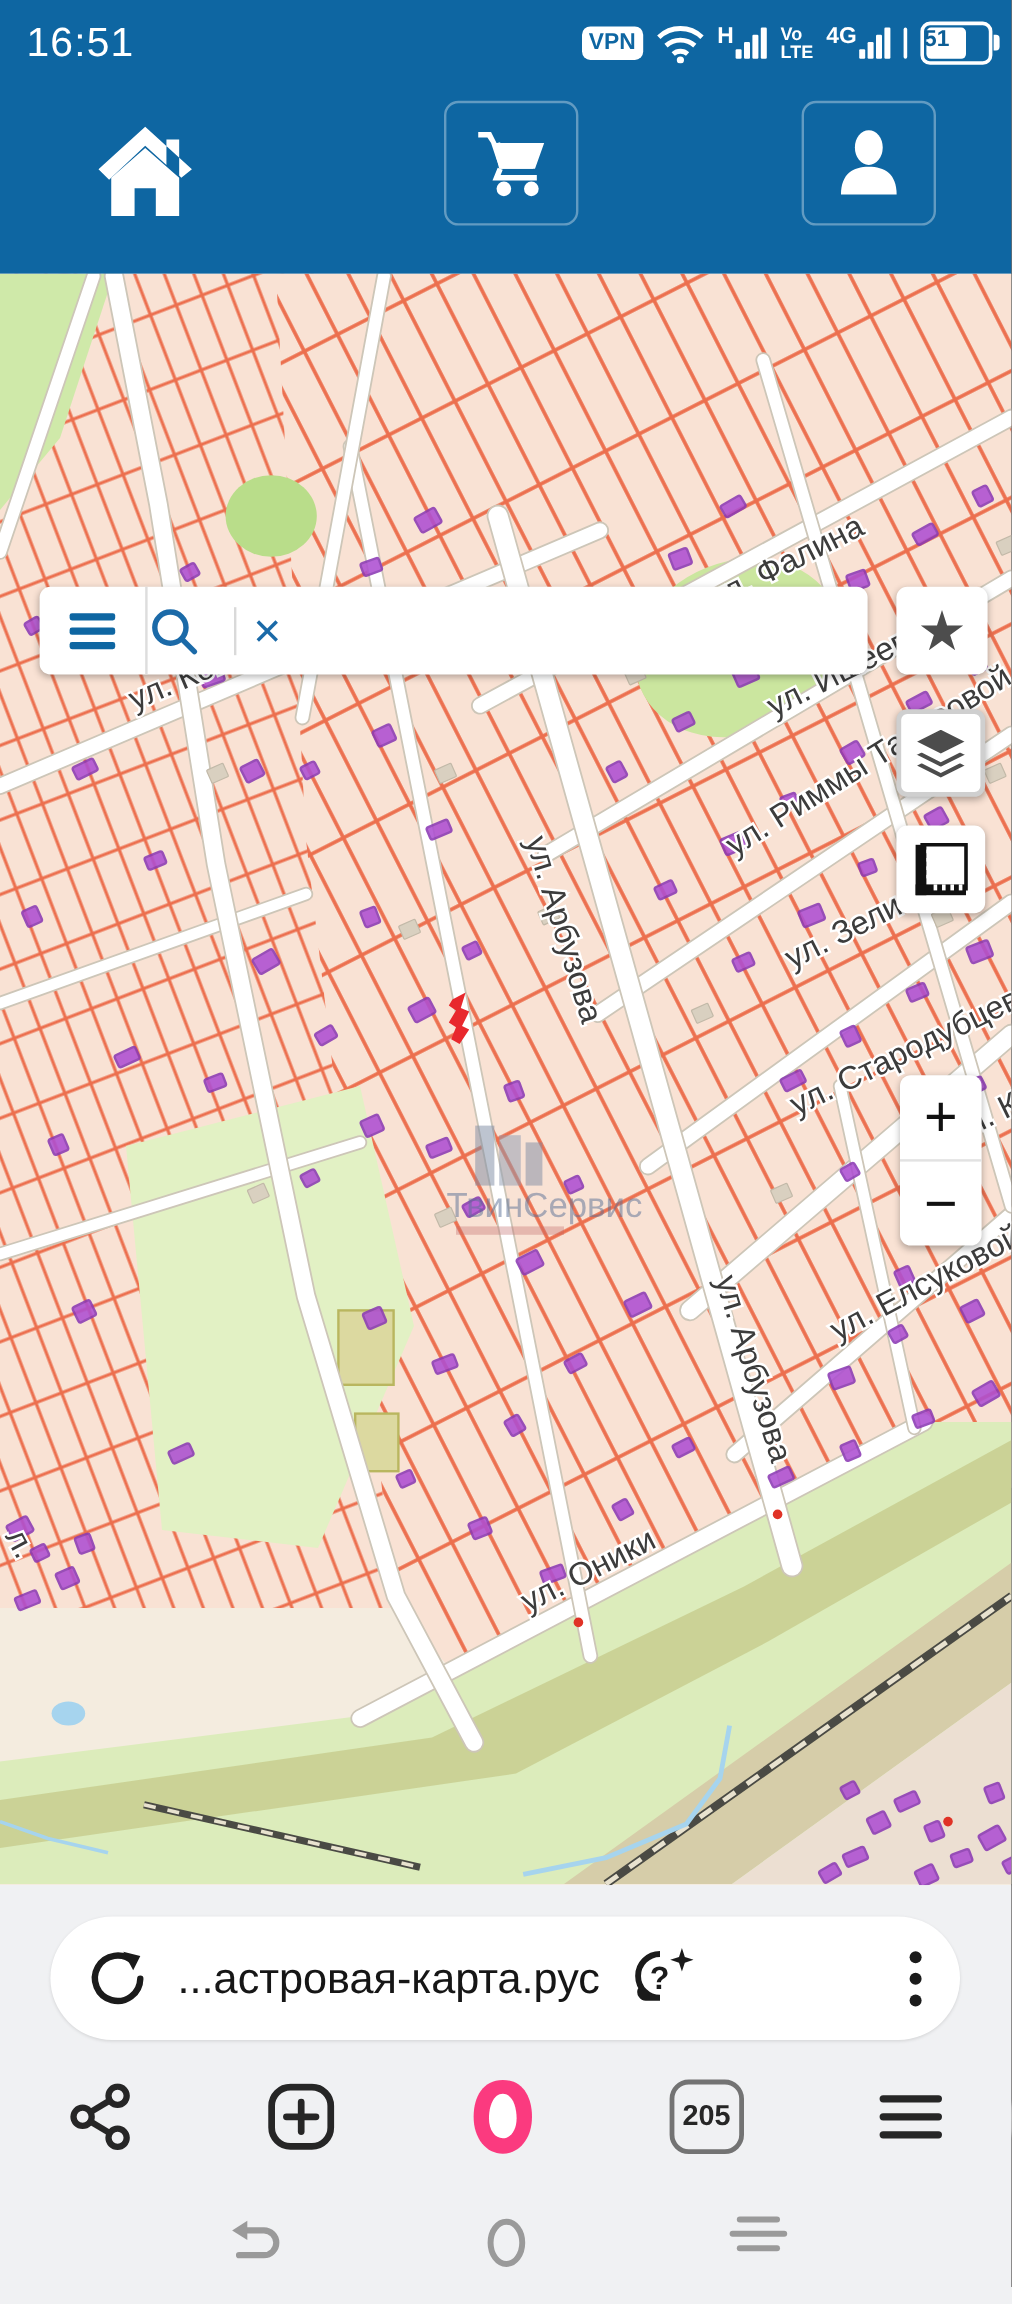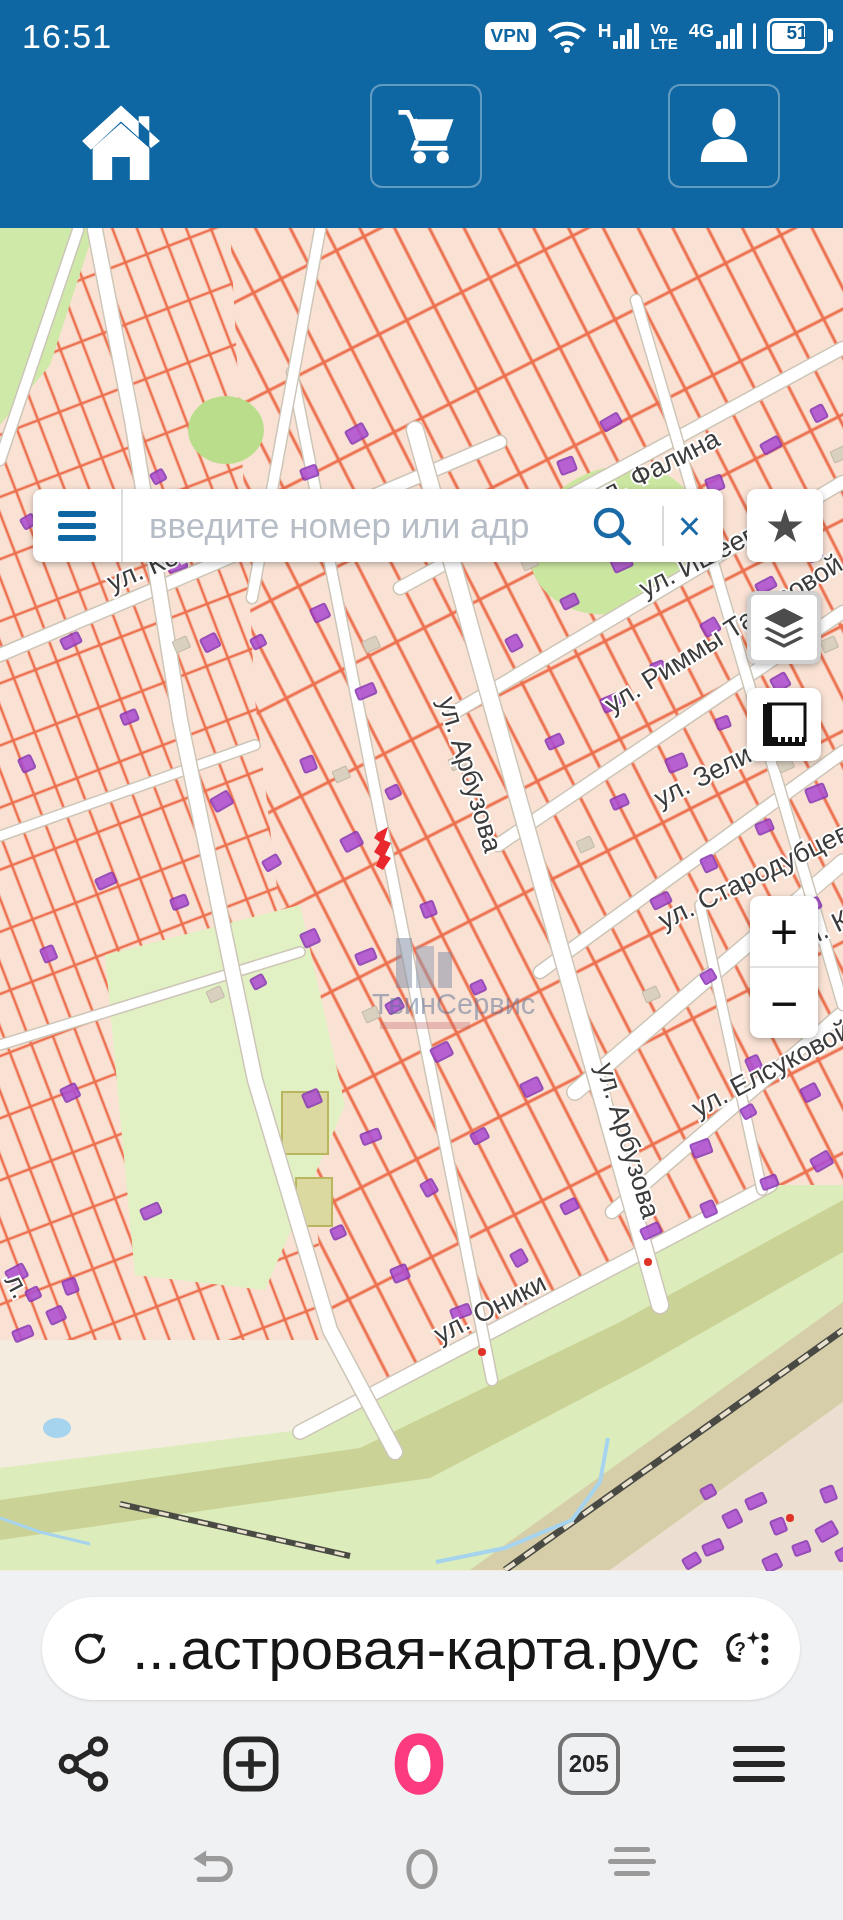--- a/index.html
+++ b/index.html
@@ -12,21 +12,21 @@
   .status-icons{margin-left:auto;margin-right:16px;display:flex;align-items:center;gap:11px;}
   .vpn-badge{background:#fff;color:#0e66a2;font-size:19px;font-weight:bold;border-radius:7px;padding:3px 6px;}
   .sig{display:flex;align-items:flex-end;gap:2px;}
   .sig i{display:block;background:#fff;width:5px;border-radius:1px;}
   .netwrap{display:flex;align-items:flex-start;gap:2px;}
   .netlabel{font-size:19px;font-weight:bold;line-height:16px;}
   .volte{font-size:15px;font-weight:bold;line-height:15px;text-align:left;}
   .sep{width:3px;height:26px;background:#fff;border-radius:2px;}
   .battery{position:relative;width:54px;height:30px;border:3px solid #fff;border-radius:8px;}
   .battery .fill{position:absolute;left:2px;top:2px;bottom:2px;width:33px;background:#fff;border-radius:4px;}
-  .battery .pct{position:absolute;left:0;top:1px;width:100%;text-align:center;font-size:19px;font-weight:bold;color:#0d5e96;}
+  .battery .pct{position:absolute;left:0;top:1px;width:100%;font-size:19px;font-weight:bold;color:#0d5e96;}
   .battery .nub{position:absolute;right:-9px;top:8px;width:5px;height:13px;background:#fff;border-radius:0 3px 3px 0;}
   .nav-row{position:absolute;left:0;top:78px;width:843px;height:140px;}
   .hdr-btn{position:absolute;width:108px;height:100px;border:2px solid rgba(255,255,255,.35);border-radius:12px;
            display:flex;align-items:center;justify-content:center;}
   .hdr-home{position:absolute;left:66px;top:8px;width:110px;height:110px;display:flex;align-items:center;justify-content:center;border:none;}
   
   .map-wrap{position:absolute;left:0;top:228px;width:843px;height:1343px;z-index:10;}
   .street-label{font-size:27px;fill:#3c3c3c;stroke:#ffffff;stroke-width:4px;paint-order:stroke;font-family:"Liberation Sans",sans-serif;}
   
   .ctl{position:absolute;background:#fff;border-radius:9px;box-shadow:0 2px 6px rgba(0,0,0,.3);z-index:40;}
@@ -53,21 +53,21 @@
                font-size:29px;color:#1c1c1c;white-space:nowrap;}
   .attribution .terms{text-decoration:underline;margin-left:14px;}
   .ylogo{position:absolute;left:726px;top:1506px;z-index:35;font-size:47px;font-weight:bold;letter-spacing:-1px;
          text-shadow:0 0 5px #fff,0 0 5px #fff,0 0 5px #fff;white-space:nowrap;}
   .ylogo .y1{color:#fc3f1d;}
   .ylogo .y2{color:#000;}
   
   .browser{position:absolute;left:0;top:1571px;width:843px;height:349px;background:#f0f1f3;z-index:50;}
   .url-pill{position:absolute;left:42px;top:26px;width:758px;height:103px;background:#fff;border-radius:52px;
             box-shadow:0 1px 3px rgba(0,0,0,.12);display:flex;align-items:center;}
-  .url-text{font-size:58px;color:#161616;margin-left:24px;white-space:nowrap;}
+  .url-text{font-size:36px;color:#161616;margin-left:24px;white-space:nowrap;}
   .toolbar{position:absolute;left:0;top:150px;width:843px;height:86px;display:flex;align-items:center;justify-content:space-between;padding:0 58px;box-sizing:border-box;}
   .tabs-box{width:54px;height:54px;border:4px solid #737373;border-radius:16px;display:flex;align-items:center;justify-content:center;
             font-size:24px;font-weight:bold;color:#262626;}
   .menu-bars{display:flex;flex-direction:column;gap:9px;}
   .menu-bars i{width:52px;height:6px;background:#262626;border-radius:3px;}
   .android-nav{position:absolute;left:0;top:258px;width:843px;height:91px;}
   .anav{position:absolute;top:18px;}
   .anav-bars{display:flex;flex-direction:column;gap:7px;align-items:center;}
   .anav-bars i{height:5px;background:#9a9a9a;border-radius:3px;}
 </style>
@@ -345,21 +345,20 @@
       <polygon points="377,833 388,827 384,840 391,843 385,855 391,858 383,870 376,866 380,856 374,852 380,842 374,838" fill="#e8282d"></polygon>
     </svg>
 
     
     <div class="ctl search-bar">
       <div class="burger">
         <i></i>
           <i></i>
           <i></i>
       </div>
-      <div class="search-placeholder">введите номер или адр</div>
       <svg class="search-ico" width="44" height="44" viewBox="0 0 44 44">
         <circle cx="19" cy="19" r="13" fill="none" stroke="#1b6aa8" stroke-width="4.5"></circle>
         <line x1="29" y1="29" x2="39" y2="39" stroke="#1b6aa8" stroke-width="4.5" stroke-linecap="round"></line>
       </svg>
       <div class="vdiv"></div>
       <div class="clear-x">×</div>
     </div>
 
     <div class="ctl star-btn">
       <span>★</span>

